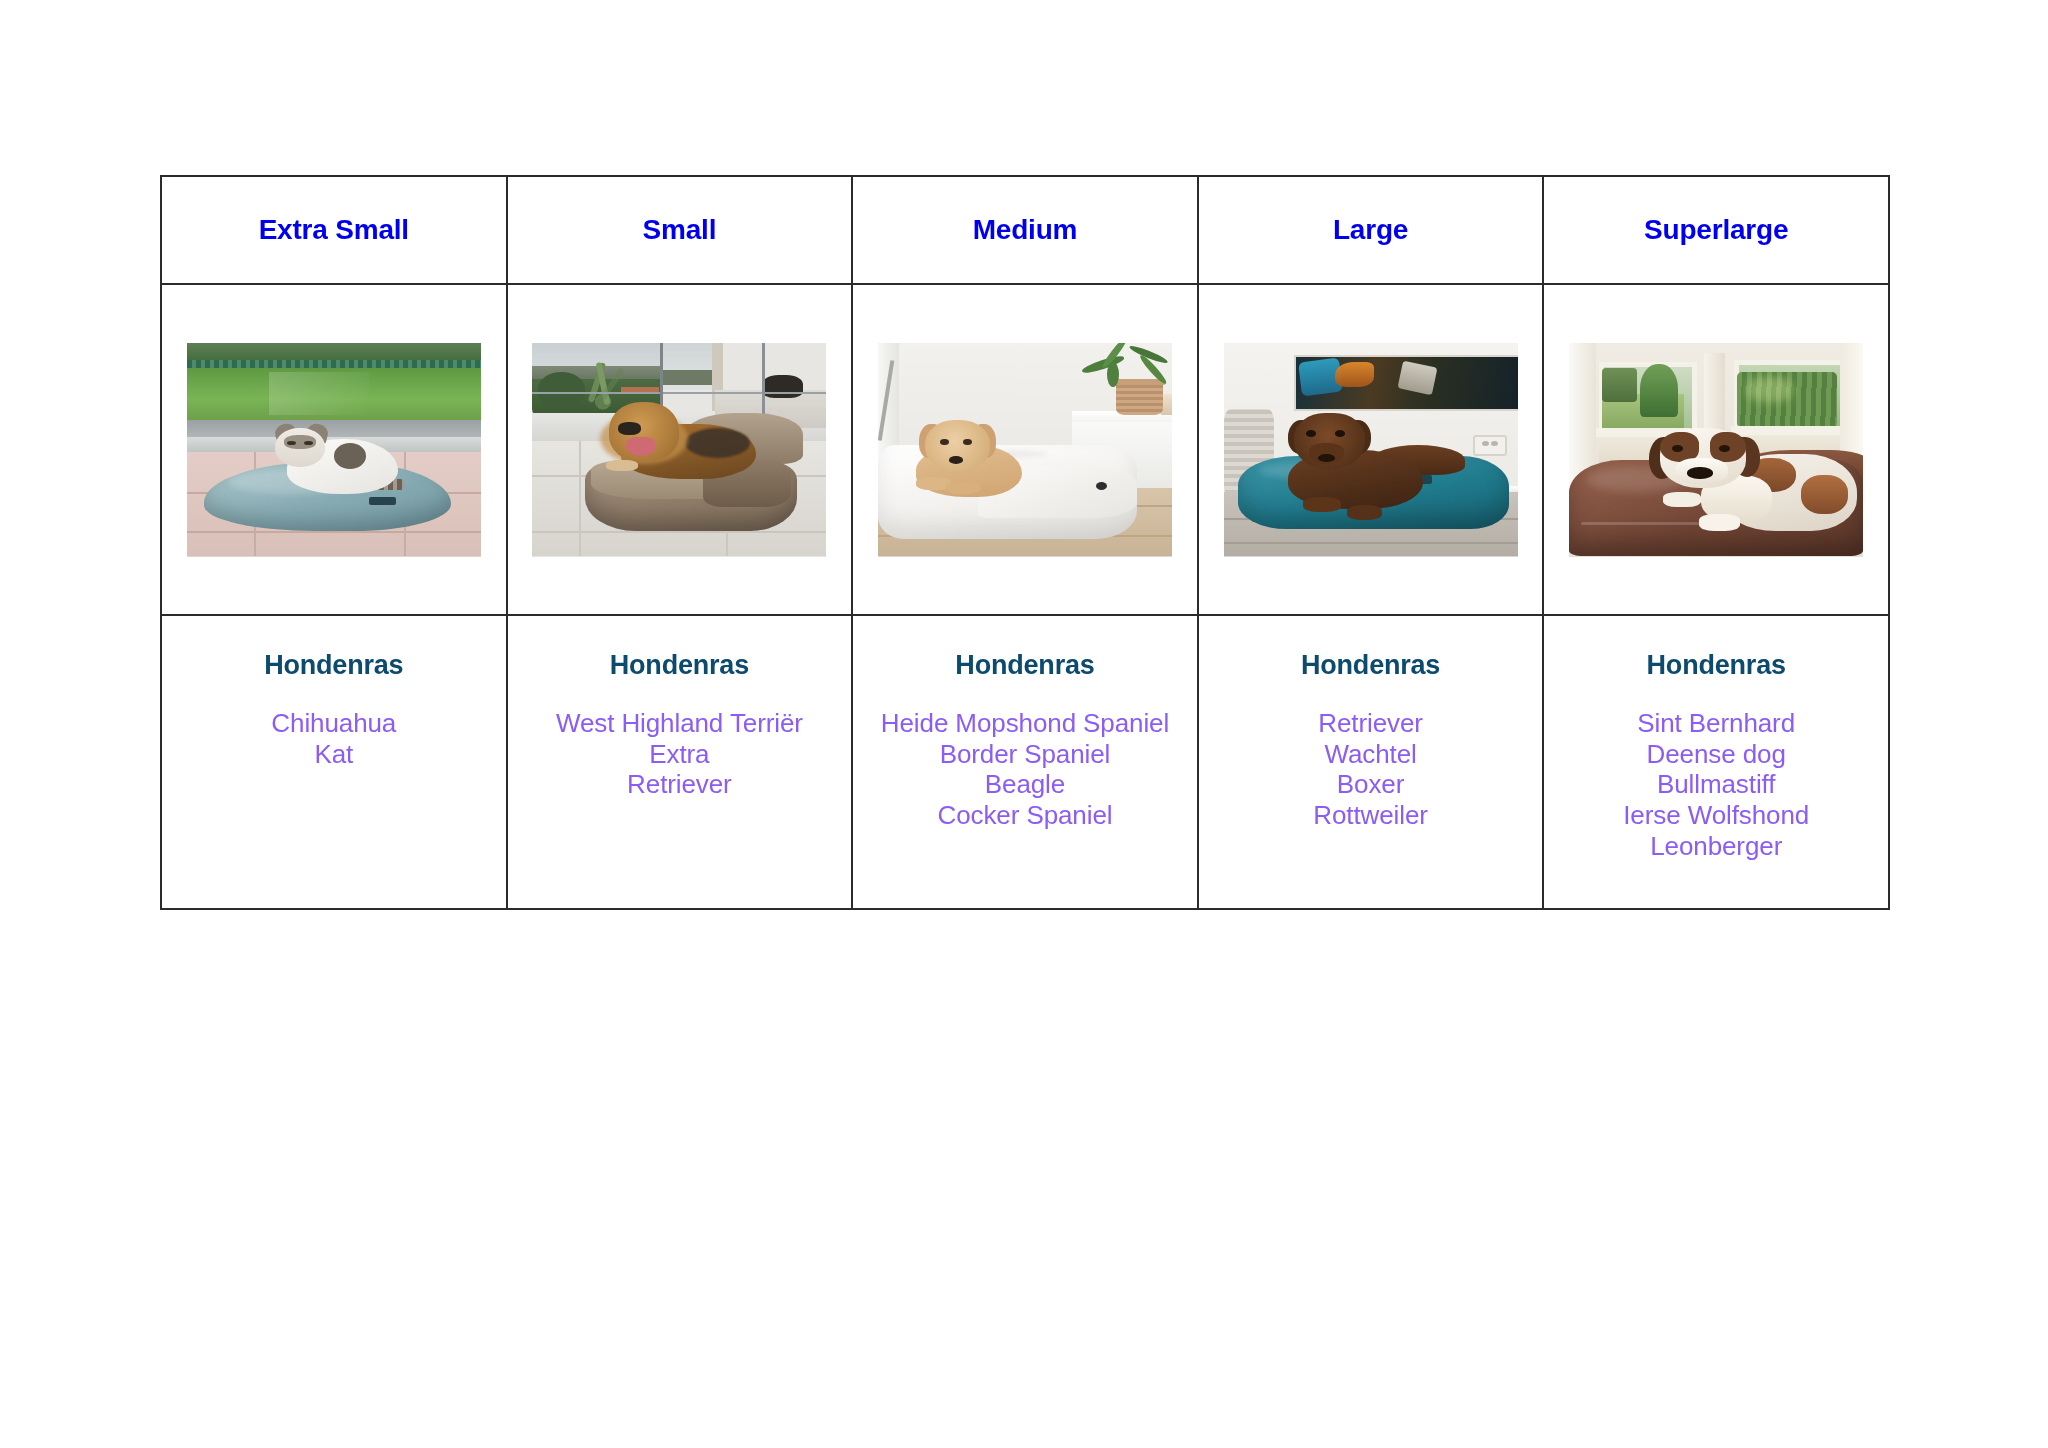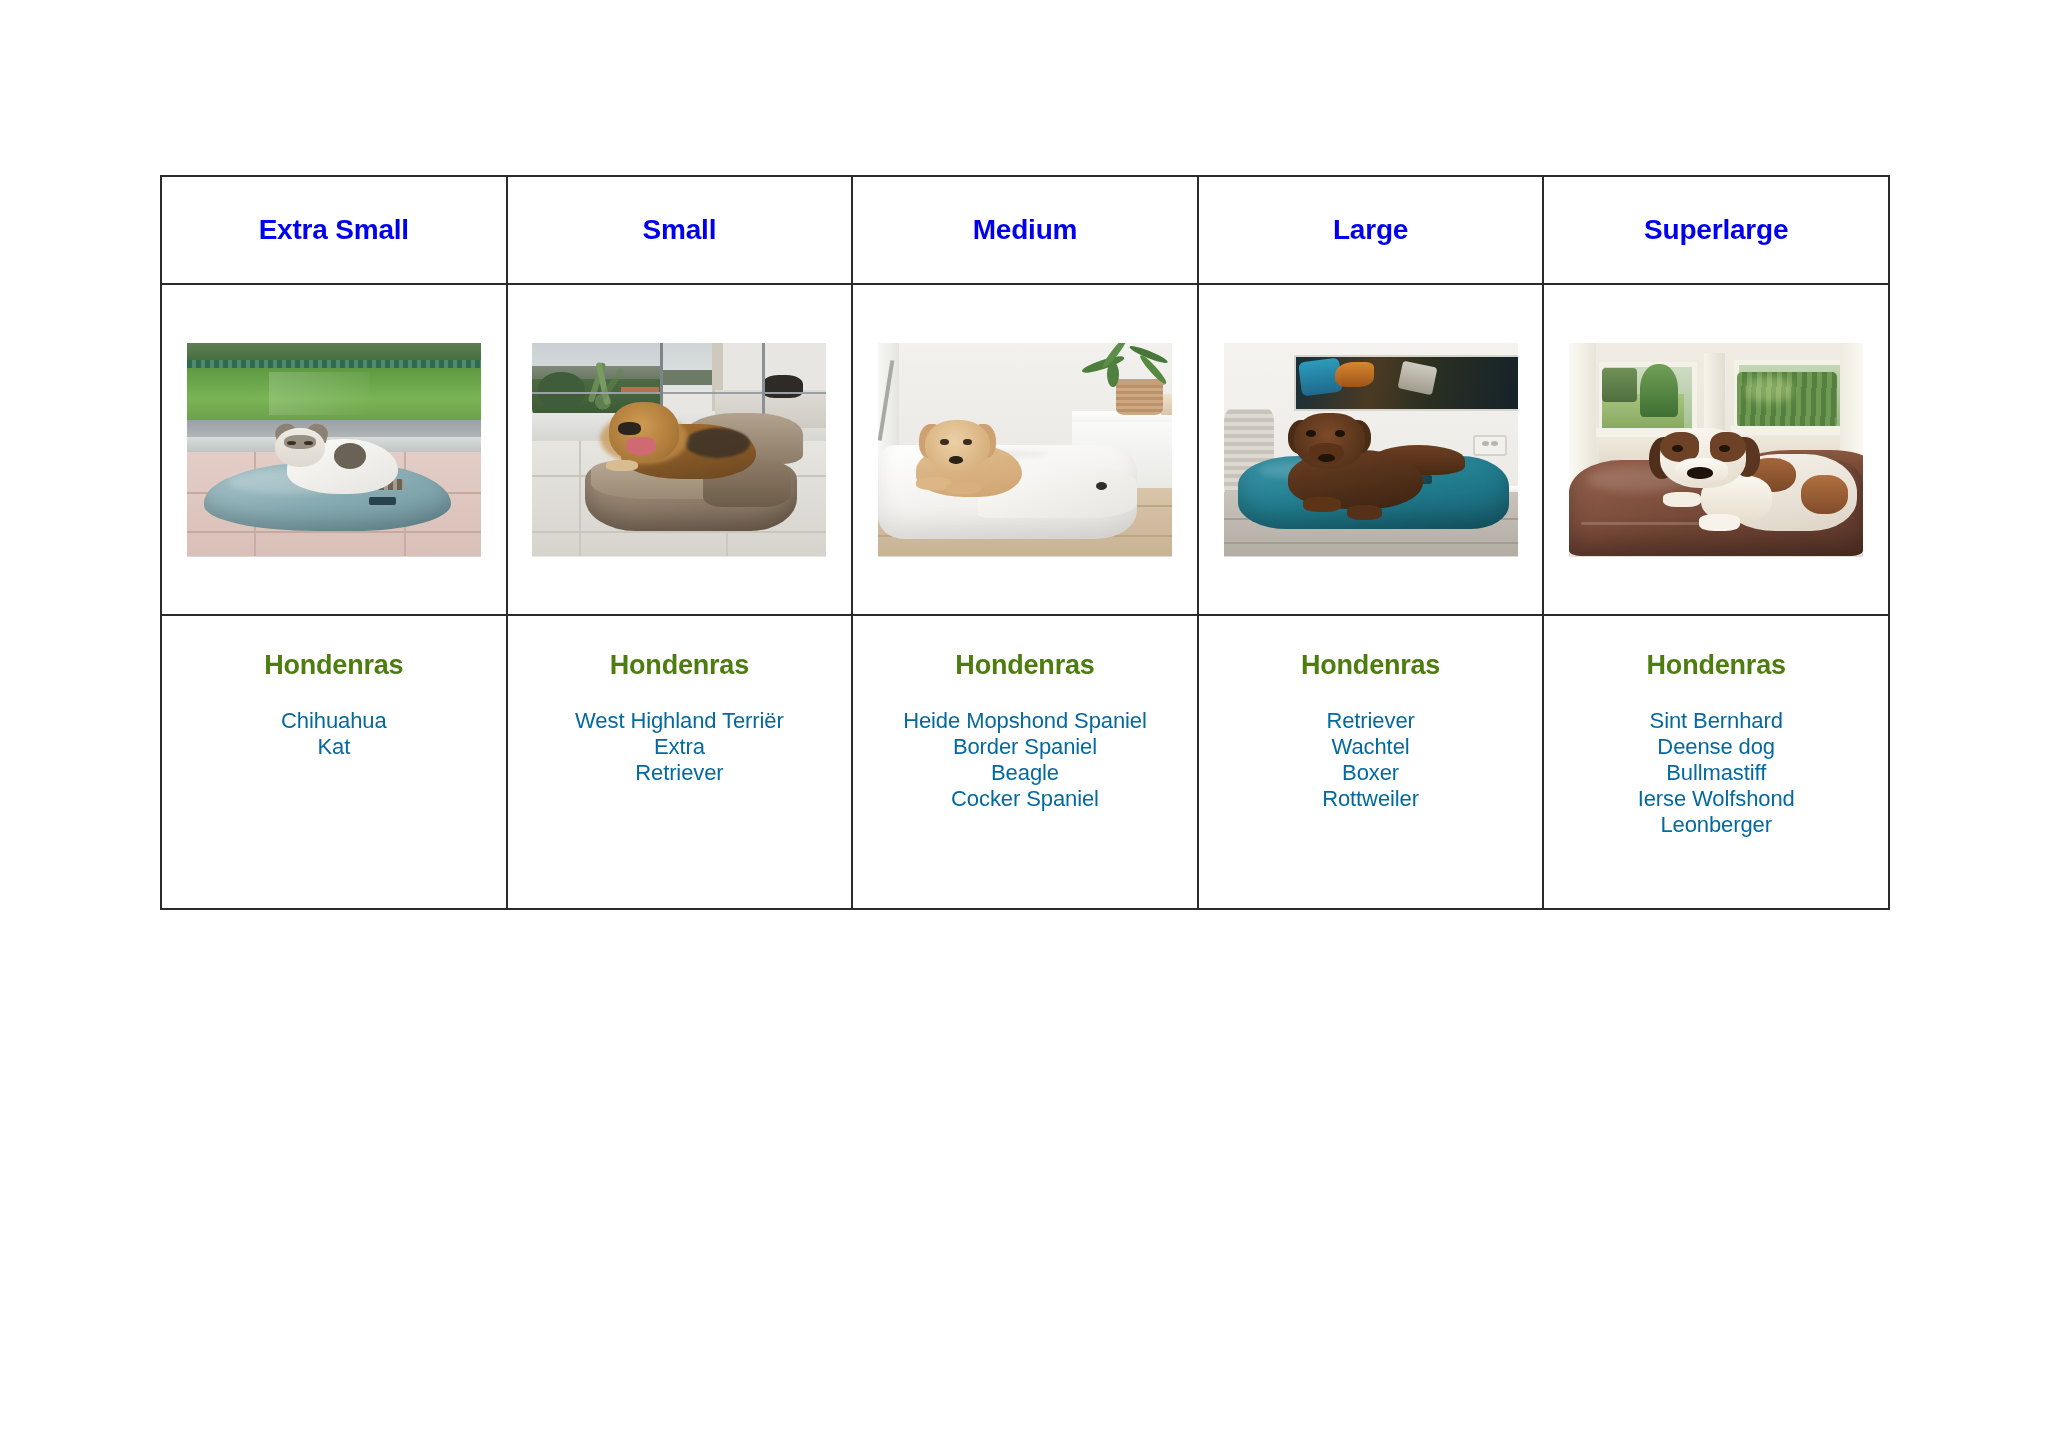--- a/index.html
+++ b/index.html
@@ -85,27 +85,27 @@
   .row-breed td {
     height: 292px;
     vertical-align: top;
   }
   .breed-block {
     padding-top: 34px;
   }
   .breed-title {
     font-size: 27px;
     font-weight: bold;
-    color: #4d7c0f;
+    color: #0c4a6e;
     letter-spacing: -0.2px;
     margin-bottom: 27px;
   }
   .breed-list {
-    font-size: 22px;
-    color: #0369a1;
+    font-size: 26px;
+    color: #8b5cf6;
     line-height: 1.18;
     letter-spacing: -0.1px;
     margin-top: 17px;
   }
   .breed-item { display: block; }
 
   
   .sc { position: absolute; }
 
   

